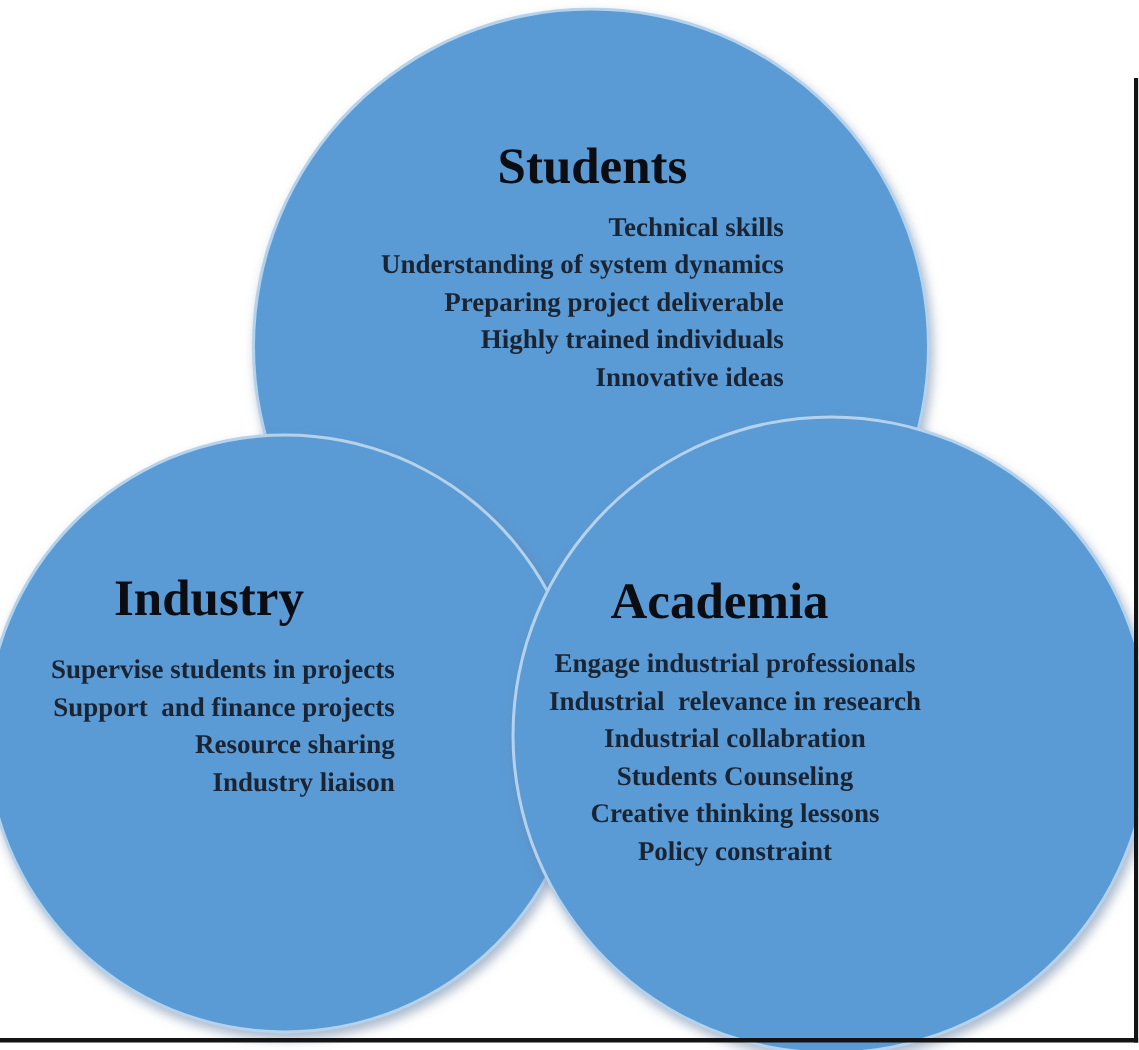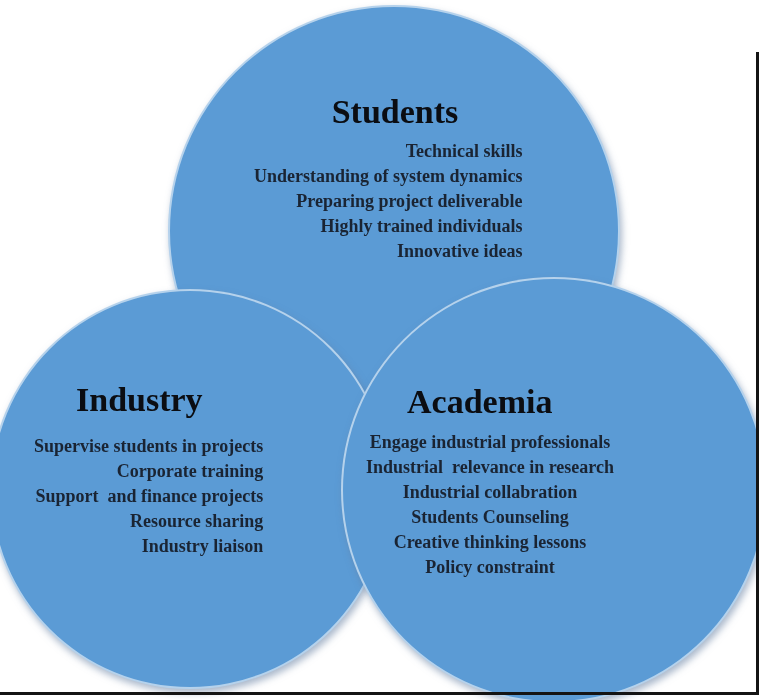--- a/index.html
+++ b/index.html
@@ -77,21 +77,20 @@
     <li>Technical skills</li>
     <li>Understanding of system dynamics</li>
     <li>Preparing project deliverable</li>
     <li>Highly trained individuals</li>
     <li>Innovative ideas</li>
   </ul>
 
   <div class="vtitle" id="title-industry">Industry</div>
   <ul class="vlist" id="list-industry">
     <li>Supervise students in projects</li>
-    <li>Corporate training</li>
     <li>Support  and finance projects</li>
     <li>Resource sharing</li>
     <li>Industry liaison</li>
   </ul>
 
   <div class="vtitle" id="title-academia">Academia</div>
   <ul class="vlist" id="list-academia">
     <li>Engage industrial professionals</li>
     <li>Industrial  relevance in research</li>
     <li>Industrial collabration</li>

